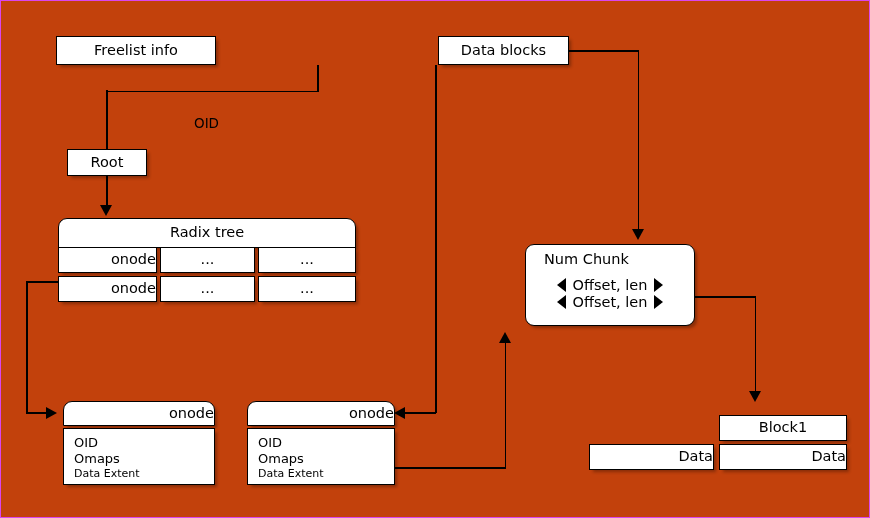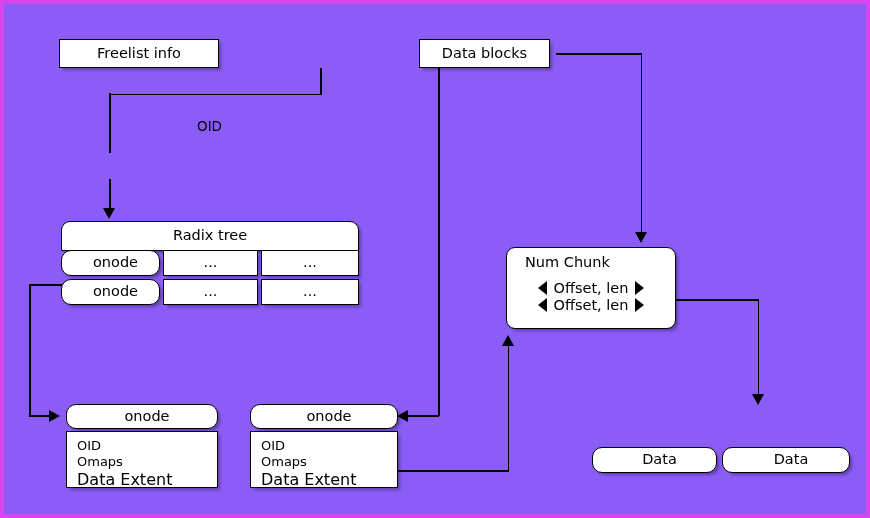--- a/index.html
+++ b/index.html
@@ -7,22 +7,22 @@
     padding: 0;
     background: #ffffff;
   }
   body {
     font-family: "DejaVu Sans", sans-serif;
   }
   #canvas {
     position: relative;
     width: 870px;
     height: 518px;
-    background: #8b5cf6;
-    border: 4px solid #d946ef;
+    background: #c2410c;
+    border: 1px solid #d946ef;
     box-sizing: border-box;
     overflow: hidden;
   }
   
   .box {
     position: absolute;
     box-sizing: border-box;
     background: #ffffff;
     border: 1.5px solid #000000;
     color: #000000;
@@ -36,23 +36,22 @@
     z-index: 5;
   }
   .box.rtop {
     border-top-left-radius: 9px;
     border-top-right-radius: 9px;
   }
   .box.rall {
     border-radius: 9px;
   }
   .box.left {
-    justify-content: center;
+    justify-content: flex-end;
     padding-left: 10px;
-    border-radius: 10px;
   }
   .box.col {
     flex-direction: column;
     align-items: flex-start;
     justify-content: flex-start;
   }
   
   .ln {
     position: absolute;
     background: #000000;
@@ -104,21 +103,21 @@
     z-index: 5;
   }
   .onode-body span {
     display: block;
     font-size: 13px;
     line-height: 1.22;
     color: #000000;
     white-space: nowrap;
   }
   .onode-body span.big {
-    font-size: 16px;
+    font-size: 11px;
   }
   .chunk-title {
     position: absolute;
     left: 18px;
     top: 7px;
     font-size: 14.5px;
     color: #000000;
     white-space: nowrap;
   }
   .chunk-rows {
@@ -155,34 +154,37 @@
 </head>
 <body>
 
 <div id="canvas">
 
   <div class="box" style="left:55px; top:35px; width:160px; height:29px;">
     <span>Freelist info</span>
   </div>
 
 
-  <div class="box" style="left:415px; top:35px; width:131px; height:29px;">
+  <div class="box" style="left:437px; top:35px; width:131px; height:29px;">
     <span>Data blocks</span>
   </div>
 
   <div class="ln v" style="left:316px; top:64px; height:27px;"></div>
 
   <div class="ln h" style="left:105px; top:89.5px; width:212px;"></div>
 
   <div class="ln v" style="left:105px; top:89px; height:60px;"></div>
 
   <div class="edge-label" style="left:193px; top:114px;">
     <span>OID</span>
   </div>
 
+  <div class="box" style="left:66px; top:148px; width:80px; height:27px;">
+    <span>Root</span>
+  </div>
 
   <div class="ln v" style="left:105px; top:175px; height:31px;"></div>
   <div class="arrow down" style="left:99px; top:204px;"></div>
 
   <div class="box rtop" style="left:57px; top:217px; width:298px; height:30px;justify-content:center;">
     <span>Radix tree</span>
   </div>
 
   <div class="box left" style="left:57px; top:246px; width:99px; height:26px;">
     <span>onode</span>
@@ -210,21 +212,21 @@
   <div class="arrow right" style="left:45px; top:405.5px;"></div>
 
   <div class="ln h" style="left:552px; top:49px; width:86px;"></div>
   <div class="ln v" style="left:636.5px; top:49px; height:181px;"></div>
   <div class="arrow down" style="left:631px; top:228px;"></div>
 
   <div class="ln v" style="left:434px; top:64px; height:348px;"></div>
   <div class="ln h" style="left:404px; top:411px; width:31px;"></div>
   <div class="arrow left" style="left:393px; top:405.5px;"></div>
 
-  <div class="box rall col" style="left:502px; top:243px; width:170px; height:82px; position:absolute;">
+  <div class="box rall col" style="left:524px; top:243px; width:170px; height:82px; position:absolute;">
     <div class="chunk-title">
       <span>Num Chunk</span>
     </div>
     <div class="chunk-rows">
       <div class="chunk-row">
         <span class="tri-l"></span>
         <span>Offset, len</span>
         <span class="tri-r"></span>
       </div>
       <div class="chunk-row">
@@ -258,17 +260,20 @@
   </div>
 
   <div class="ln h" style="left:394px; top:466px; width:111px;"></div>
   <div class="ln v" style="left:503.5px; top:341px; height:126px;"></div>
   <div class="arrow up" style="left:498px; top:331px;"></div>
 
   <div class="box left" style="left:588px; top:443px; width:125px; height:26px;">
     <span>Data</span>
   </div>
 
+  <div class="box" style="left:718px; top:414px; width:128px; height:26px;">
+    <span>Block1</span>
+  </div>
   <div class="box left" style="left:718px; top:443px; width:128px; height:26px;">
     <span>Data</span>
   </div>
 
 </div>
 
 </body></html>

